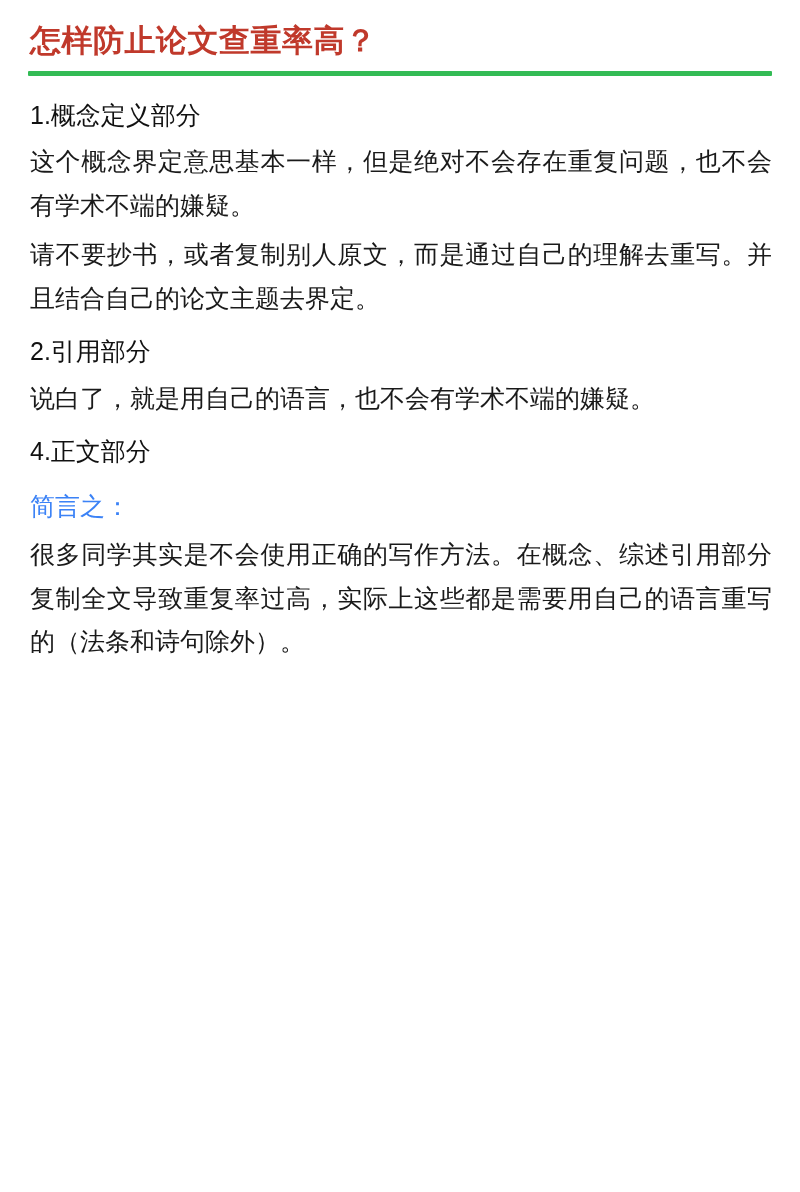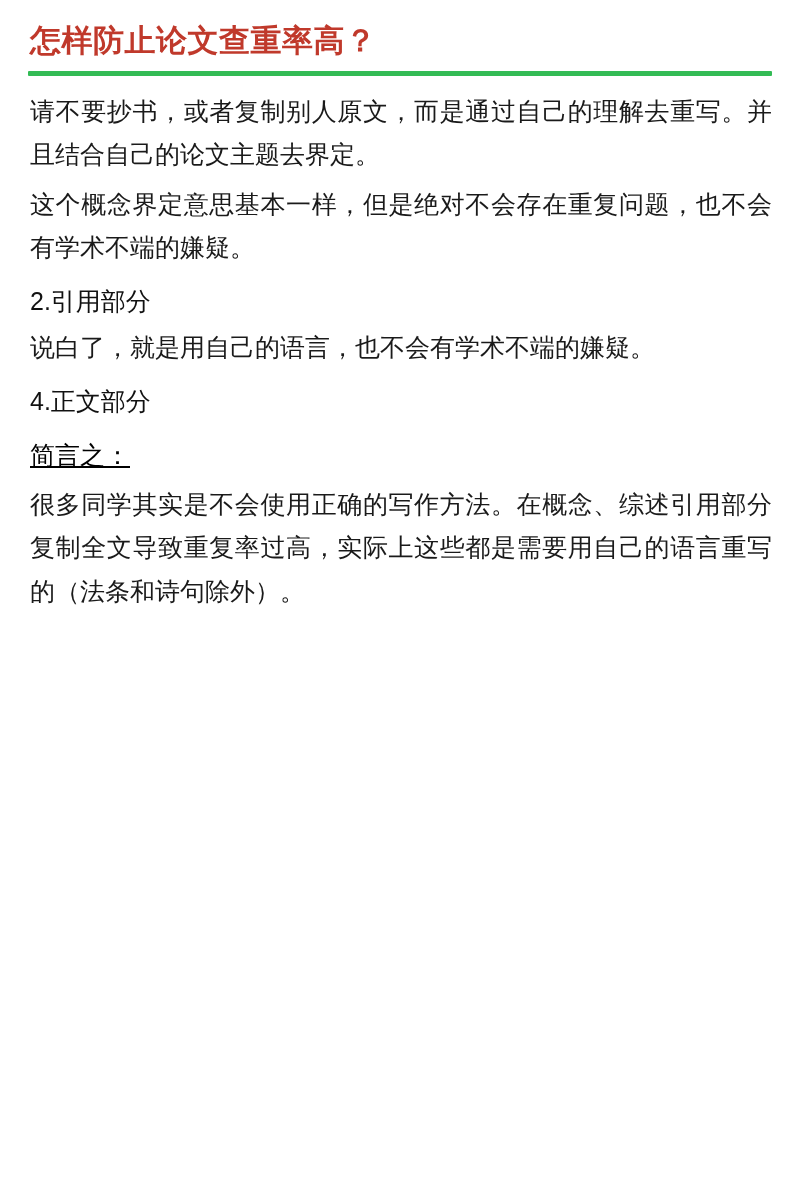--- a/index.html
+++ b/index.html
@@ -52,37 +52,37 @@
     font-size: 25px;
     line-height: 1.74;
     color: #1a1a1a;
     margin: 0 0 6px 2px;
     text-align: justify;
     text-justify: inter-ideograph;
   }
   .lead-in {
     font-size: 25px;
     line-height: 1.7;
-    color: #000000;
+    color: #3b82f6;
     margin: 8px 0 6px 2px;
-    text-decoration: underline;
   }
 </style>
 </head>
 <body>
 
 <div class="page">
 
   <h1 class="doc-title">怎样防止论文查重率高？</h1>
 
   <div class="title-rule"></div>
 
   <div class="body-content">
+    <div class="section-heading">1.概念定义部分</div>
+    <p class="para">这个概念界定意思基本一样，但是绝对不会存在重复问题，也不会有学术不端的嫌疑。</p>
     <p class="para">请不要抄书，或者复制别人原文，而是通过自己的理解去重写。并且结合自己的论文主题去界定。</p>
-    <p class="para">这个概念界定意思基本一样，但是绝对不会存在重复问题，也不会有学术不端的嫌疑。</p>
 
     <div class="section-heading">2.引用部分</div>
     <p class="para">说白了，就是用自己的语言，也不会有学术不端的嫌疑。</p>
 
 
     <div class="section-heading">4.正文部分</div>
 
     <div class="lead-in">简言之：</div>
     <p class="para">很多同学其实是不会使用正确的写作方法。在概念、综述引用部分复制全文导致重复率过高，实际上这些都是需要用自己的语言重写的（法条和诗句除外）。</p>
   </div>

